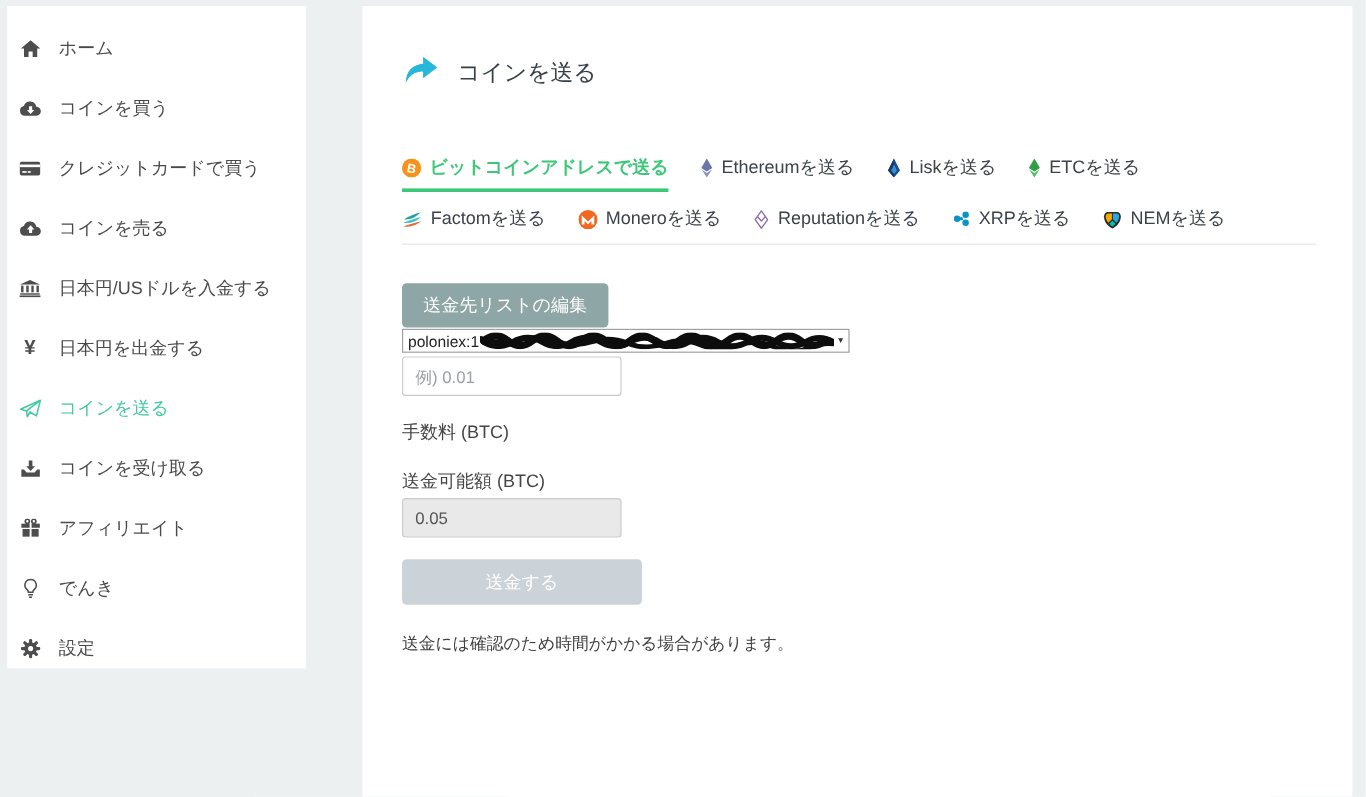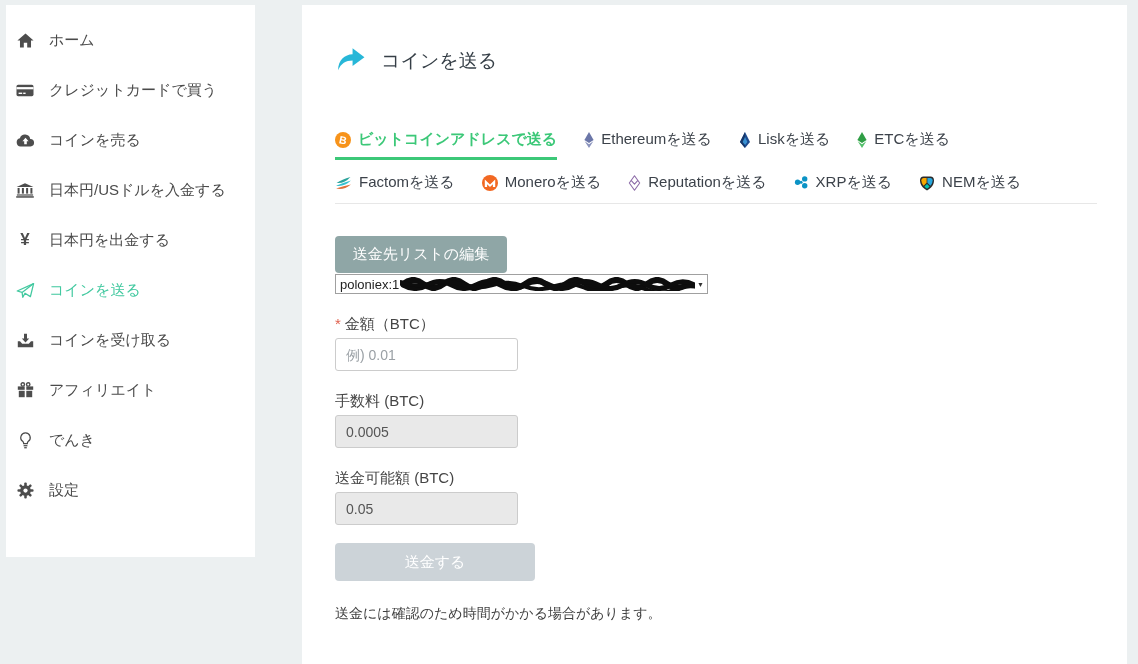--- a/index.html
+++ b/index.html
@@ -90,20 +90,29 @@
 
   <div class="side-item">
     <span class="s-icon">
       <svg width="17" height="15" viewBox="0 0 16 14">
           <path fill="#4d4d4d" d="M8 0.4 L15.6 7 H13.2 V13.6 H9.6 V9.2 H6.4 V13.6 H2.8 V7 H0.4 Z"></path>
         </svg>
     </span>
     <span>ホーム</span>
   </div>
 
+  <div class="side-item">
+    <span class="s-icon">
+      <svg width="19" height="14" viewBox="0 0 19 14">
+          <path fill="#4d4d4d" d="M4.6 13.4 a4.1 4.1 0 0 1 -0.7 -8.1 A5.3 5.3 0 0 1 14.2 6 a3.6 3.6 0 0 1 0.3 7.4 Z"></path>
+          <path fill="#ffffff" d="M9.5 12 L6.4 8.6 H8.2 V5.6 H10.8 V8.6 H12.6 Z"></path>
+        </svg>
+    </span>
+    <span>コインを買う</span>
+  </div>
 
   <div class="side-item">
     <span class="s-icon">
       <svg width="18" height="13" viewBox="0 0 18 13">
           <rect x="0.5" y="0.8" width="17" height="11.4" rx="1.6" fill="#4d4d4d"></rect>
           <rect x="0.5" y="3.1" width="17" height="2.2" fill="#ffffff"></rect>
           <rect x="2.6" y="8.6" width="3.6" height="1.4" fill="#ffffff"></rect>
           <rect x="7.2" y="8.6" width="2.4" height="1.4" fill="#ffffff"></rect>
         </svg>
     </span>
@@ -338,27 +347,23 @@
     <svg class="scribble" viewBox="0 0 290 14" preserveAspectRatio="none">
       <g fill="none" stroke="#0d0d0d" stroke-linecap="round">
         <path stroke-width="6" d="M3 7 q10 -8 20 0 t20 0 t20 0 t20 0 t20 0 t20 0 t20 0 t20 0 t20 0 t20 0 t20 0 t20 0 t20 0 t20 0"></path>
         <path stroke-width="5" d="M3 8 q12 7 24 0 t24 0 t24 0 t24 0 t24 0 t24 0 t24 0 t24 0 t24 0 t24 0 t24 0 t24 1"></path>
         <path stroke-width="4" d="M1 5 q15 6 30 1.5 t30 1 t30 0.5 t30 1 t30 0.5 t30 1 t30 0.5 t30 1 t30 0.5 t29 0"></path>
       </g>
     </svg>
     <span class="caret">▼</span>
   </div>
 
-  <div class="field-label">
-    <span class="req-mark">*</span><span>金額（BTC）</span>
-  </div>
   <input class="text-input" type="text" placeholder="例) 0.01" style="">
 
   <div class="field-label">手数料 (BTC)</div>
-  <input class="text-input disabled" type="text" readonly="" value="0.0005" style="">
 
   <div class="field-label">送金可能額 (BTC)</div>
   <input class="text-input disabled" type="text" readonly="" value="0.05" style="">
 
   <button class="btn-submit">送金する</button>
 
   <div class="note">送金には確認のため時間がかかる場合があります。</div>
 
 </div>
 

